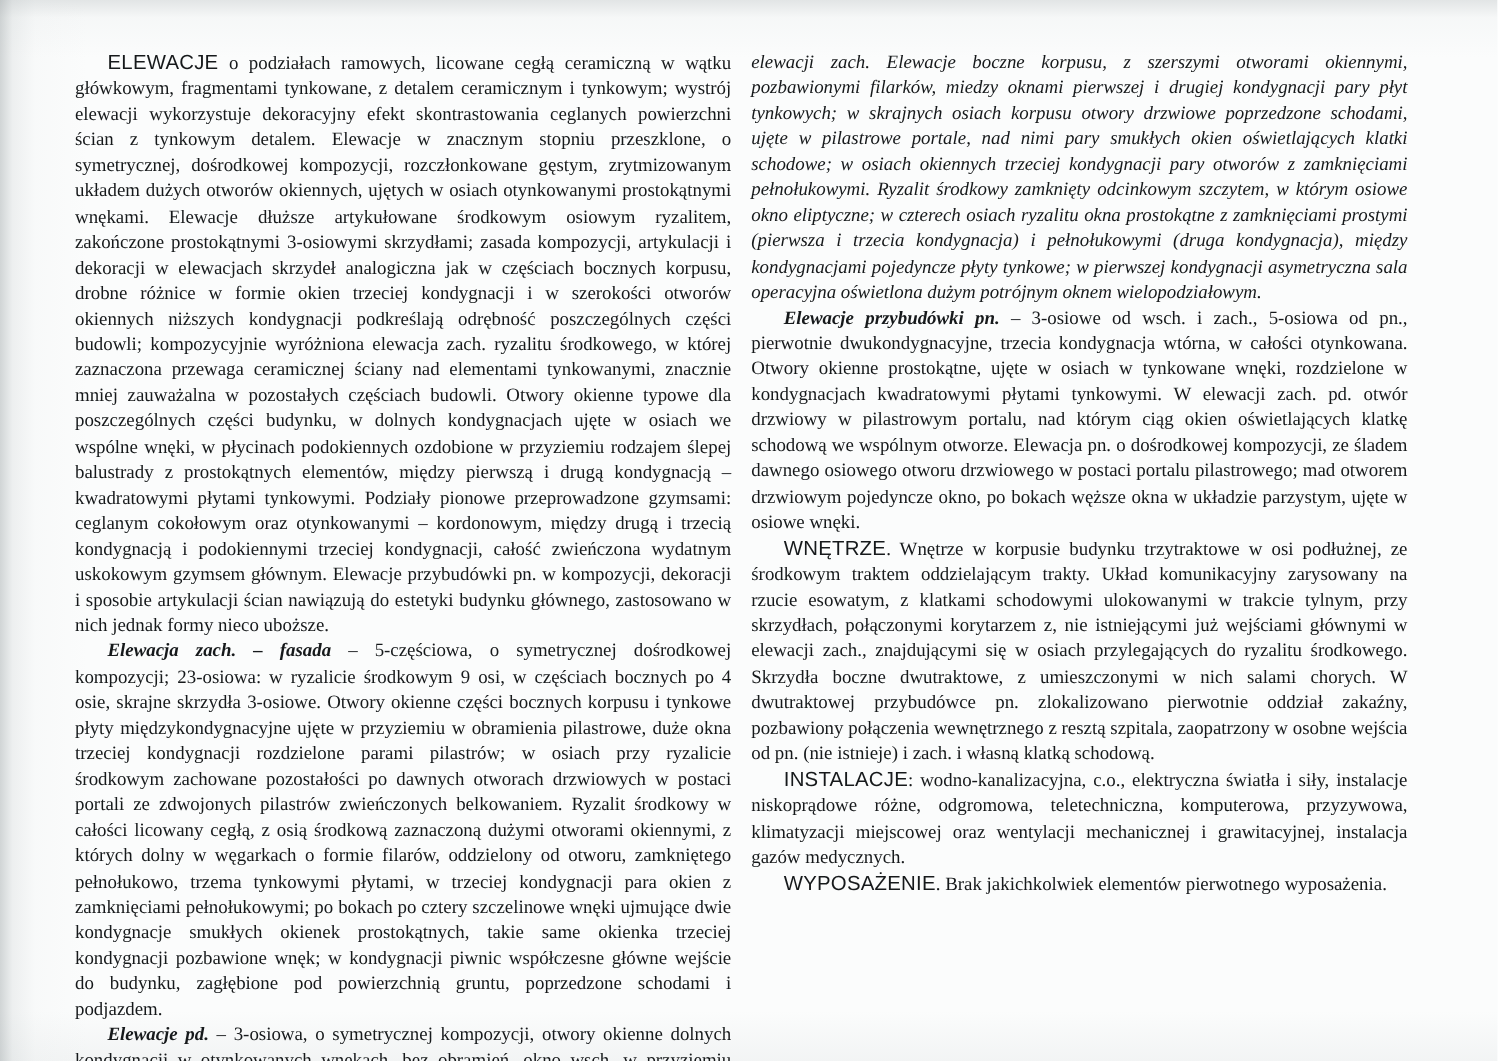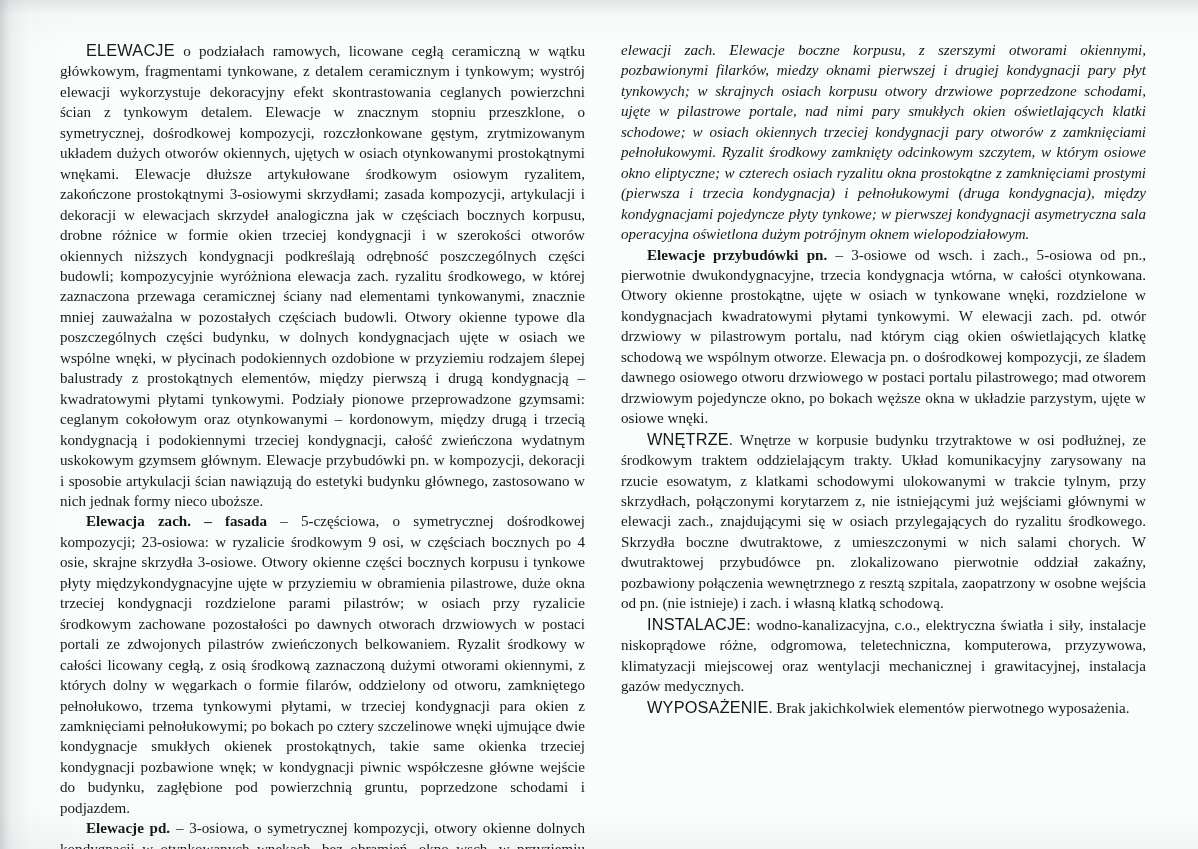--- a/index.html
+++ b/index.html
@@ -36,21 +36,21 @@
     box-sizing: border-box;
   }
 
   #columns {
     position: absolute;
     left: 60px;
     top: 40px;
     width: 1086px;
     height: 790px;
     display: flex;
-    gap: 36px;
+    gap: 16px;
   }
 
   .column {
     width: 525px;
     flex: 0 0 525px;
   }
 
   
   .para {
     margin: 0;
@@ -71,20 +71,21 @@
   .section-head {
     font-family: "Liberation Sans", "DejaVu Sans", sans-serif;
     font-size: 16.3px;
     letter-spacing: 0.2px;
     color: #16191b;
   }
 
   
   .sub-head {
     font-weight: bold;
+    font-style: italic;
     color: #16191b;
     margin-top: 14px;
   }
 
   .run {
     color: #16191b;
   }
 </style>
 </head>
 <body>

